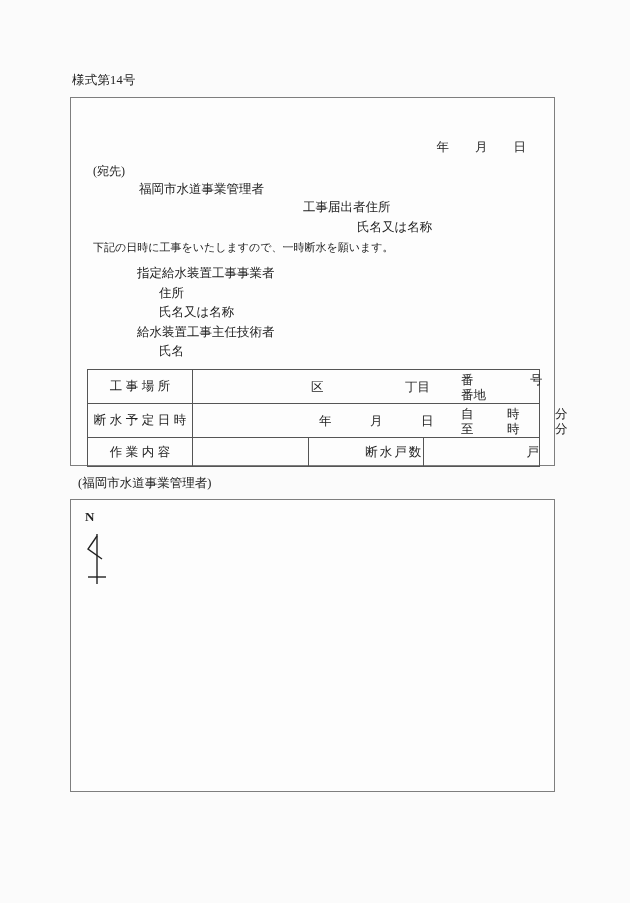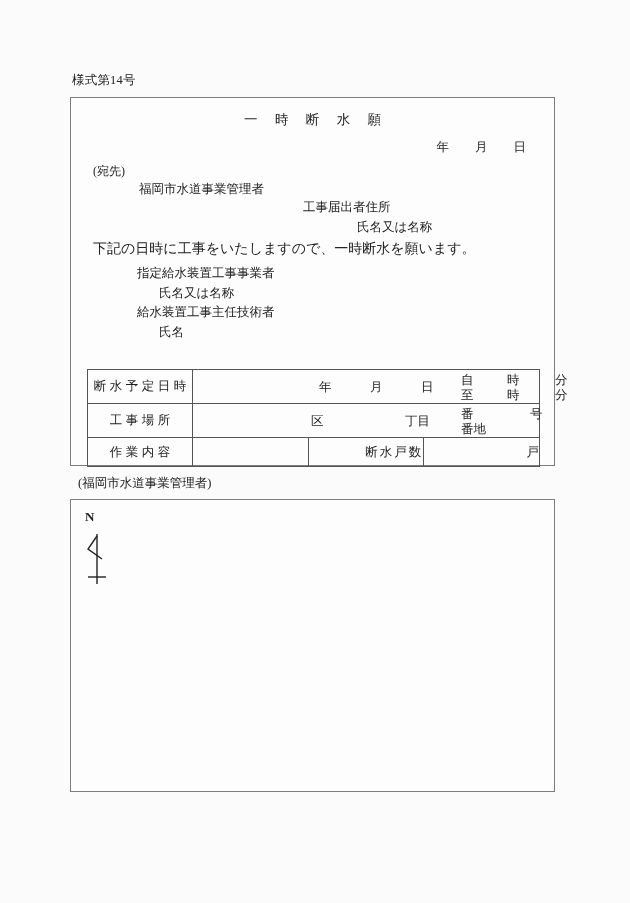--- a/index.html
+++ b/index.html
@@ -89,21 +89,21 @@
     position: absolute;
     left: 286px;
     top: 121px;
     font-size: 12.5px;
   }
 
   .body-text {
     position: absolute;
     left: 22px;
     top: 142px;
-    font-size: 14px;
+    font-size: 11px;
     white-space: nowrap;
     text-align: center;
   }
 
   .contractor-block {
     position: absolute;
     left: 66px;
     top: 166px;
     font-size: 12.5px;
     line-height: 19.5px;
@@ -189,75 +189,75 @@
 </style>
 </head>
 <body>
 
 <div class="page">
 
   <div class="form-no">様式第14号</div>
 
   <div class="main-box">
 
-    <div class="title">一 時 断 水 願</div>
 
     <div class="date-line">
       <span>年</span><span class="sp"></span><span>月</span><span class="sp"></span><span>日</span>
     </div>
 
     <div class="addr-label">(宛先)</div>
 
     <div class="addr-name">福岡市水道事業管理者</div>
 
     <div class="applicant-addr">工事届出者住所</div>
 
     <div class="applicant-name">氏名又は名称</div>
 
     <div class="body-text">下記の日時に工事をいたしますので、一時断水を願います。</div>
 
     <div class="contractor-block">
       <span class="lvl0">指定給水装置工事事業者</span>
+      <span class="ind">住所</span>
       <span class="ind">氏名又は名称</span>
       <span class="lvl0">給水装置工事主任技術者</span>
       <span class="ind">氏名</span>
     </div>
 
     <table class="tbl">
       <tbody>
+        <tr class="row-tall">
+          <td class="cell-label">工事場所</td>
+          <td colspan="3">
+            <div class="inline-row">
+              <span class="tk" style="left:118px; top:9px;">区</span>
+              <span class="tk" style="left:212px; top:9px;">丁目</span>
+              <span class="tk" style="left:268px; top:2px;">番</span>
+              <span class="tk" style="left:268px; top:17px;">番地</span>
+              <span class="tk" style="left:337px; top:2px;">号</span>
+            </div>
+          </td>
+        </tr>
+
         <tr class="row-tall">
           <td class="cell-label">断水予定日時</td>
           <td colspan="3">
             <div class="inline-row">
               <span class="tk" style="left:126px; top:9px;">年</span>
               <span class="tk" style="left:177px; top:9px;">月</span>
               <span class="tk" style="left:228px; top:9px;">日</span>
               <span class="tk" style="left:268px; top:2px;">自</span>
               <span class="tk" style="left:268px; top:17px;">至</span>
               <span class="tk" style="left:314px; top:2px;">時</span>
               <span class="tk" style="left:314px; top:17px;">時</span>
               <span class="tk" style="left:362px; top:2px;">分</span>
               <span class="tk" style="left:362px; top:17px;">分</span>
             </div>
           </td>
         </tr>
 
-        <tr class="row-tall">
-          <td class="cell-label">工事場所</td>
-          <td colspan="3">
-            <div class="inline-row">
-              <span class="tk" style="left:118px; top:9px;">区</span>
-              <span class="tk" style="left:212px; top:9px;">丁目</span>
-              <span class="tk" style="left:268px; top:2px;">番</span>
-              <span class="tk" style="left:268px; top:17px;">番地</span>
-              <span class="tk" style="left:337px; top:2px;">号</span>
-            </div>
-          </td>
-        </tr>
-
         <tr>
           <td class="cell-label">作業内容</td>
           <td></td>
           <td class="houses-label">断水戸数</td>
           <td class="houses-unit">戸</td>
         </tr>
       </tbody>
     </table>
   </div>
 

